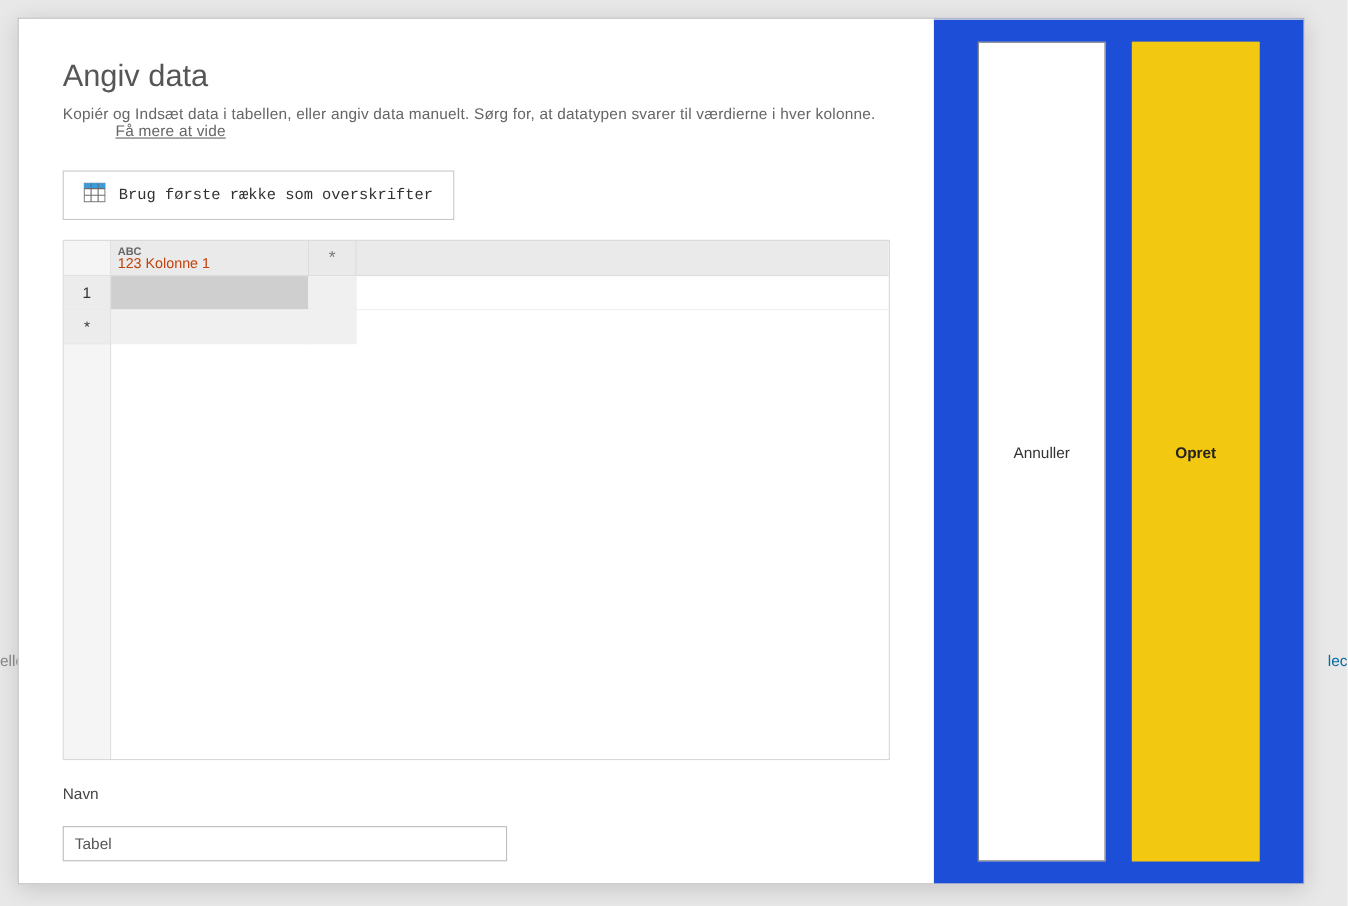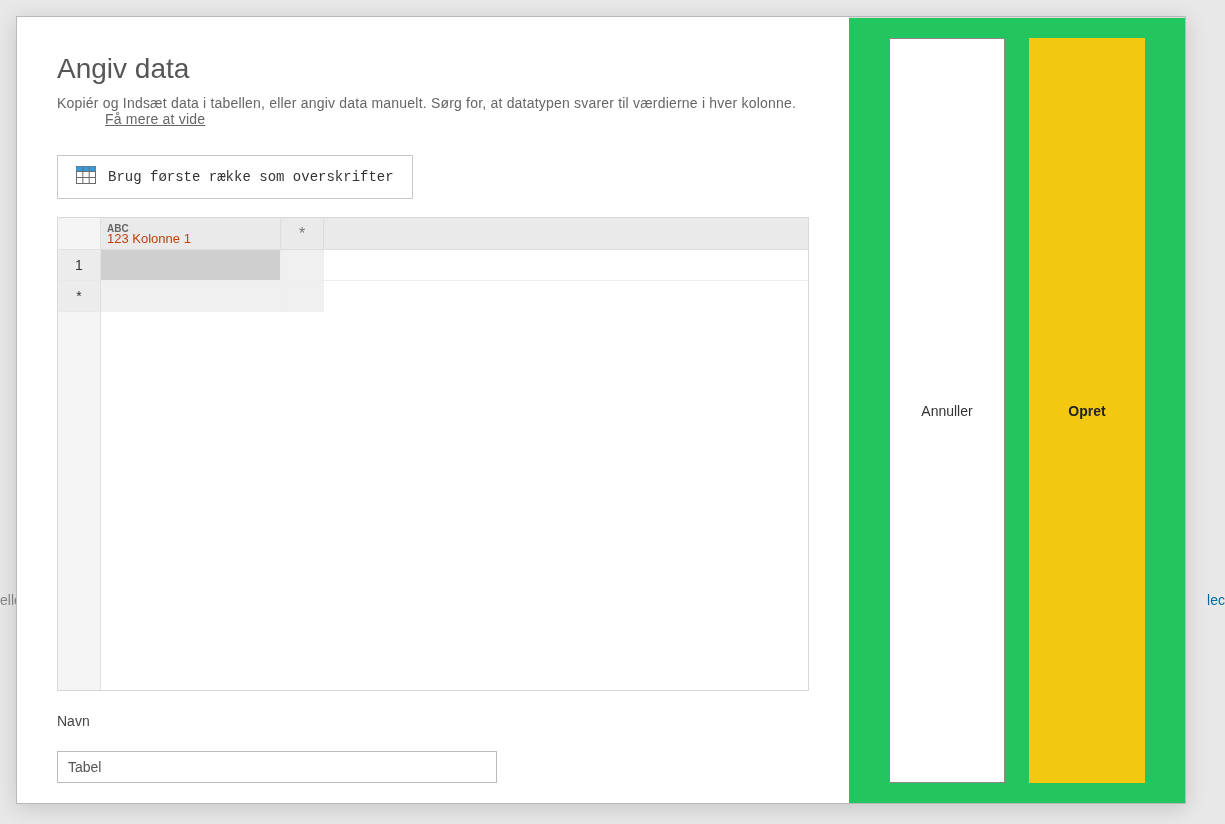--- a/index.html
+++ b/index.html
@@ -180,30 +180,30 @@
     .name-section {
       margin-top: 22px;
     }
     .name-label {
       font-size: 14px;
       color: #444;
       margin-bottom: 22px;
       display: block;
     }
     .name-input {
-      width: 440px;
+      width: 404px;
       padding: 7px 10px;
       border: 1px solid #bcbcbc;
       font-size: 14px;
       font-family: inherit;
       color: #555;
     }
     .dialog-footer {
       border-top: 1px solid #ddd;
-      background: #22c55e;
+      background: #1d4ed8;
       padding: 20px 40px;
       display: flex;
       justify-content: flex-end;
       gap: 24px;
     }
     .btn {
       min-width: 116px;
       padding: 11px 20px;
       font-size: 14px;
       font-family: inherit;

